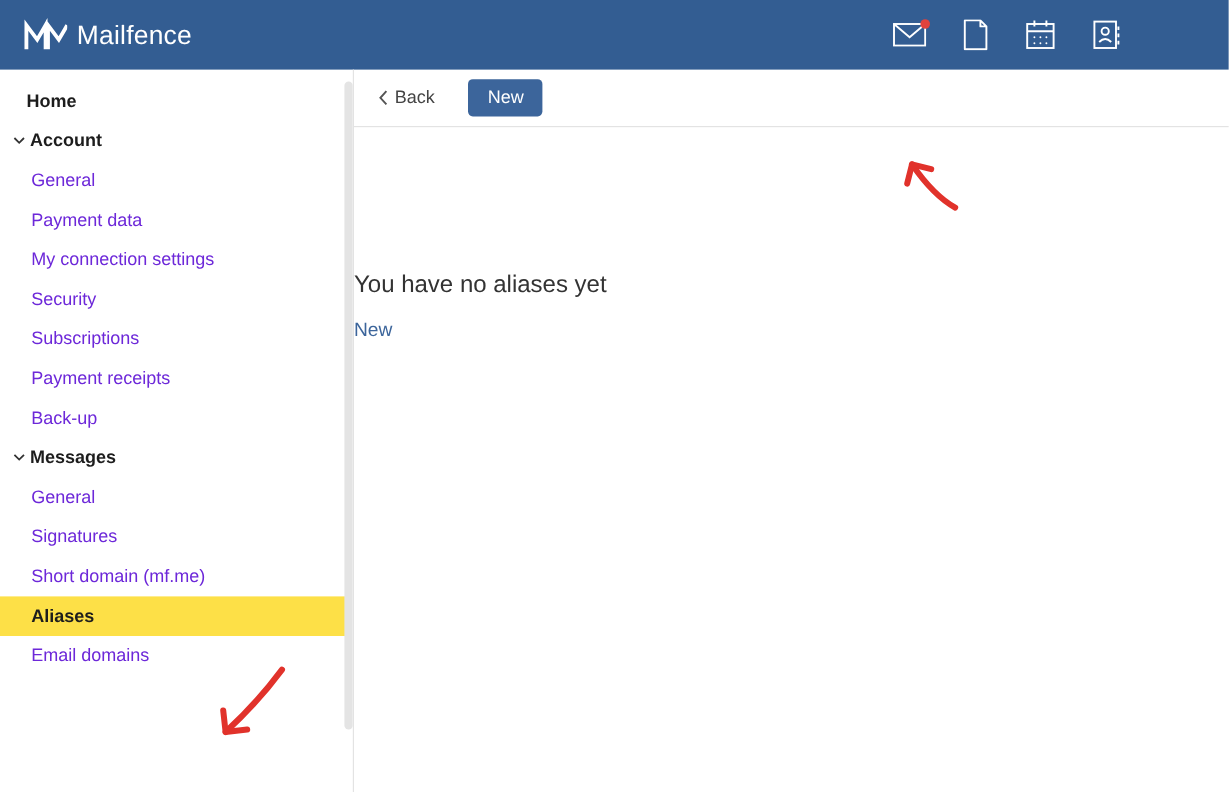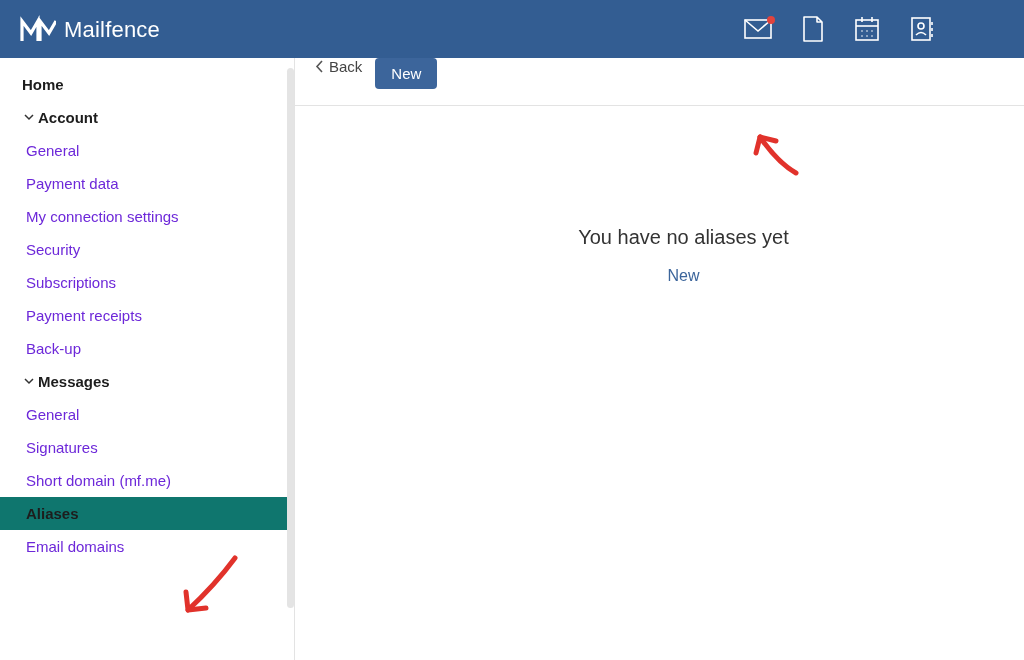--- a/index.html
+++ b/index.html
@@ -16,32 +16,32 @@
   .notif-dot { position: absolute; top: -3px; right: -3px; width: 8px; height: 8px; background: #e0433d; border-radius: 50%; }
 
   .body { display: flex; height: calc(660px - 58px); }
 
   .sidebar { width: 294px; position: relative; padding-top: 10px; overflow: hidden; }
   .sidebar-inner { padding-right: 6px; }
   .scroll-track { position: absolute; right: 0; top: 10px; width: 7px; height: 540px; background: transparent; }
   .scroll-thumb { position: absolute; right: 0; top: 0; width: 7px; height: 540px; background: #e4e4e4; border-radius: 4px; }
 
   .side-item { height: 33px; display: flex; align-items: center; padding-left: 20px; cursor: pointer; color: #6d28d9; }
-  .side-item.section { font-weight: 700; color: #1d1d1d; padding-left: 22px; }
+  .side-item.section { font-weight: 700; color: #1d1d1d; padding-left: 9px; }
   .side-item.section .chev { width: 14px; display: inline-flex; justify-content: center; margin-right: 2px; }
   .side-item.sub { padding-left: 26px; font-weight: 400; }
-  .side-item.active { background: #0f766e; font-weight: 700; color: #1d1d1d; }
+  .side-item.active { background: #fde047; font-weight: 700; color: #1d1d1d; }
   .side-item.section.noarrow { padding-left: 22px; }
 
   .main { flex: 1; border-left: 1px solid #e3e3e3; position: relative; }
-  .main-header { height: 48px; display: flex; align-items: flex-start; padding: 0 20px; gap: 13px; border-bottom: 1px solid #e3e3e3; }
+  .main-header { height: 48px; display: flex; align-items: center; padding: 0 20px; gap: 28px; border-bottom: 1px solid #e3e3e3; }
   .back-btn { display: flex; align-items: center; gap: 6px; color: #444; cursor: pointer; background: none; border: none; font-size: 15px; }
   .new-btn { background: #3c659b; color: #fff; border: none; border-radius: 4px; padding: 7px 16px; font-size: 15px; cursor: pointer; }
 
-  .main-content { text-align: center; padding-top: 120px; margin-left: 48px; }
+  .main-content { text-align: left; padding-top: 120px; }
   .empty-title { font-size: 20px; color: #333; font-weight: 400; margin-bottom: 18px; }
   .empty-link { color: #3c659b; font-size: 16px; cursor: pointer; }
 
   .annotation { position: absolute; pointer-events: none; }
   .arrow1 { left: 453px; top: 65px; }
   .arrow2 { left: 170px; top: 550px; }
 </style>
 </head>
 <body>
 

